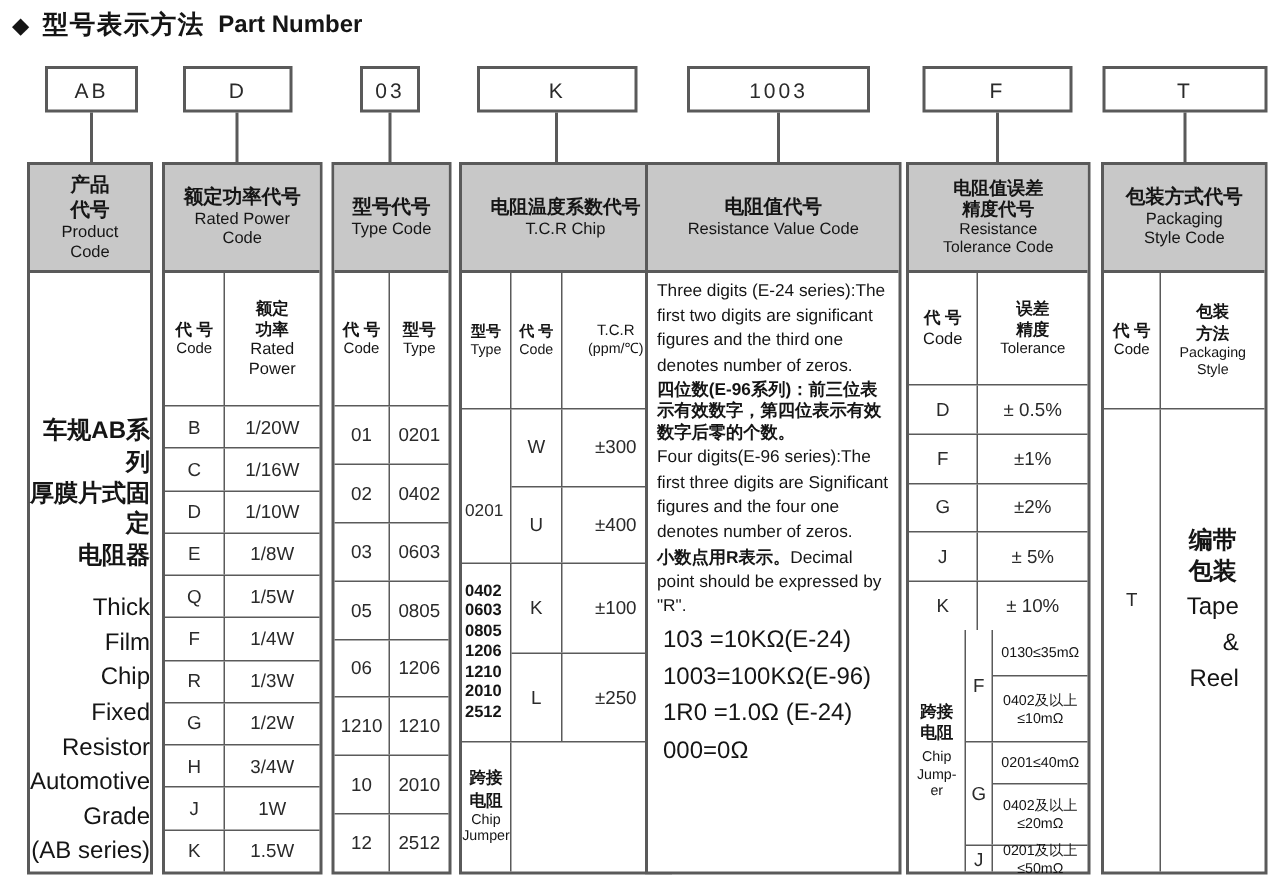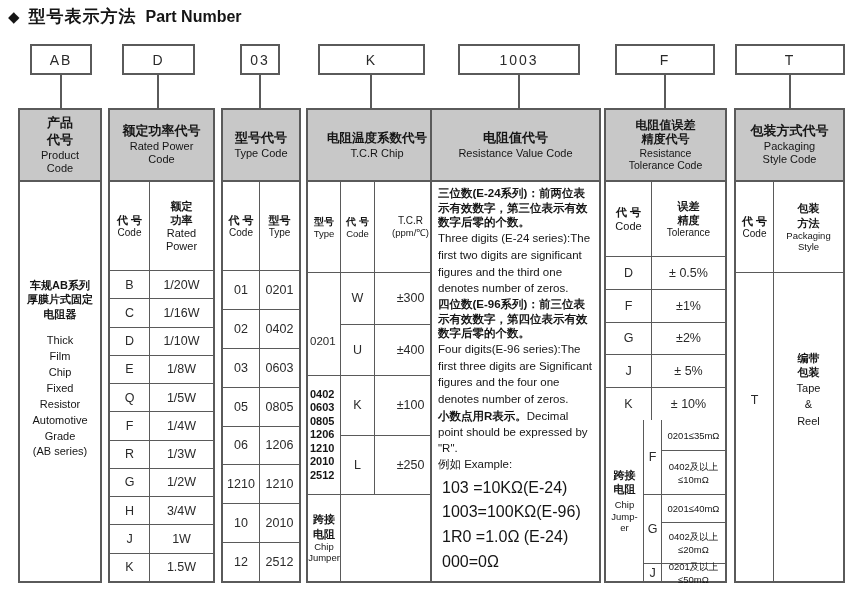--- a/index.html
+++ b/index.html
@@ -22,21 +22,21 @@
   .hz{font-weight:bold;font-size:13px;line-height:1.3;white-space:pre-line;}
   .he{font-size:11px;line-height:1.2;white-space:pre-line;}
   .rowsbox{display:flex;flex-direction:column;flex:1 1 auto;min-height:0;}
   .trow{display:flex;flex:1 1 auto;border-bottom:1px solid #5a5a5a;min-height:0;}
   .trow:last-child{border-bottom:none;}
   .cell{display:flex;flex-direction:column;align-items:center;justify-content:center;
     text-align:center;box-sizing:border-box;min-width:0;min-height:0;}
   .br{border-right:1px solid #5a5a5a;}
   .zh{font-weight:bold;white-space:pre-line;line-height:1.3;}
   .en{white-space:pre-line;line-height:1.2;}
-  .f12{font-size:11px;} .f11{font-size:11px;} .f10{font-size:10px;} .f9{font-size:9.5px;}
+  .f12{font-size:16px;text-align:right;} .f11{font-size:11px;} .f10{font-size:10px;} .f9{font-size:9.5px;}
   .mono-num{font-size:12.5px;color:#2a2a2a;}
   .resbody{padding:4px 5px 4px 6px;text-align:left;flex:1 1 auto;overflow:hidden;}
   .resbody .pzh{font-weight:bold;font-size:11.5px;line-height:1.28;}
   .resbody .pen{font-size:11.5px;line-height:1.45;}
   .resbody .pmix{font-size:11.5px;line-height:1.4;}
   .resbody .exline{font-size:16px;line-height:1.55;padding-left:4px;}
 </style>
 </head>
 <body>
 
@@ -263,26 +263,24 @@
       </div>
     </div>
   </div>
 
   <div class="abs col" style="left:430px;width:171px;">
     <div class="colhead" style="height:70px;">
       <div class="hz">电阻值代号</div>
       <div class="he">Resistance Value Code</div>
     </div>
     <div class="resbody">
-      <div class="pzh">三位数(E-24系列)：前两位表示有效数字，第三位表示有效数字后零的个数。</div>
       <div class="pen">Three digits (E-24 series):The first two digits are significant figures and the third one denotes number of zeros.</div>
       <div class="pzh">四位数(E-96系列)：前三位表示有效数字，第四位表示有效数字后零的个数。</div>
       <div class="pen">Four digits(E-96 series):The first three digits are Significant figures and the four one denotes number of zeros.</div>
       <div class="pmix"><span class="zh" style="font-size:11.5px;">小数点用R表示。</span><span>Decimal point should be expressed by "R".</span></div>
-      <div class="pen">例如 Example:</div>
       <div style="margin-top:3px;">
         <div class="exline">103 =10KΩ(E-24)</div>
         <div class="exline">1003=100KΩ(E-96)</div>
         <div class="exline">1R0 =1.0Ω (E-24)</div>
         <div class="exline">000=0Ω</div>
       </div>
     </div>
   </div>
 
   <div class="abs col" style="left:604px;width:123px;">
@@ -331,21 +329,21 @@
 电阻</div>
         <div class="en f9" style="margin-top:3px;">Chip
 Jump-
 er</div>
       </div>
       <div class="rowsbox" style="flex:1;">
         <div class="trow" style="flex:0 0 74px;">
           <div class="cell br mono-num" style="width:18px;">F</div>
           <div class="rowsbox" style="flex:1;">
             <div class="trow">
-                <div class="cell f9" style="flex:1;white-space:pre-line;">0201≤35mΩ</div>
+                <div class="cell f9" style="flex:1;white-space:pre-line;">0130≤35mΩ</div>
               </div>
             <div class="trow">
                 <div class="cell f9" style="flex:1;white-space:pre-line;">0402及以上
 ≤10mΩ</div>
               </div>
           </div>
         </div>
         <div class="trow" style="flex:0 0 68px;">
           <div class="cell br mono-num" style="width:18px;">G</div>
           <div class="rowsbox" style="flex:1;">

